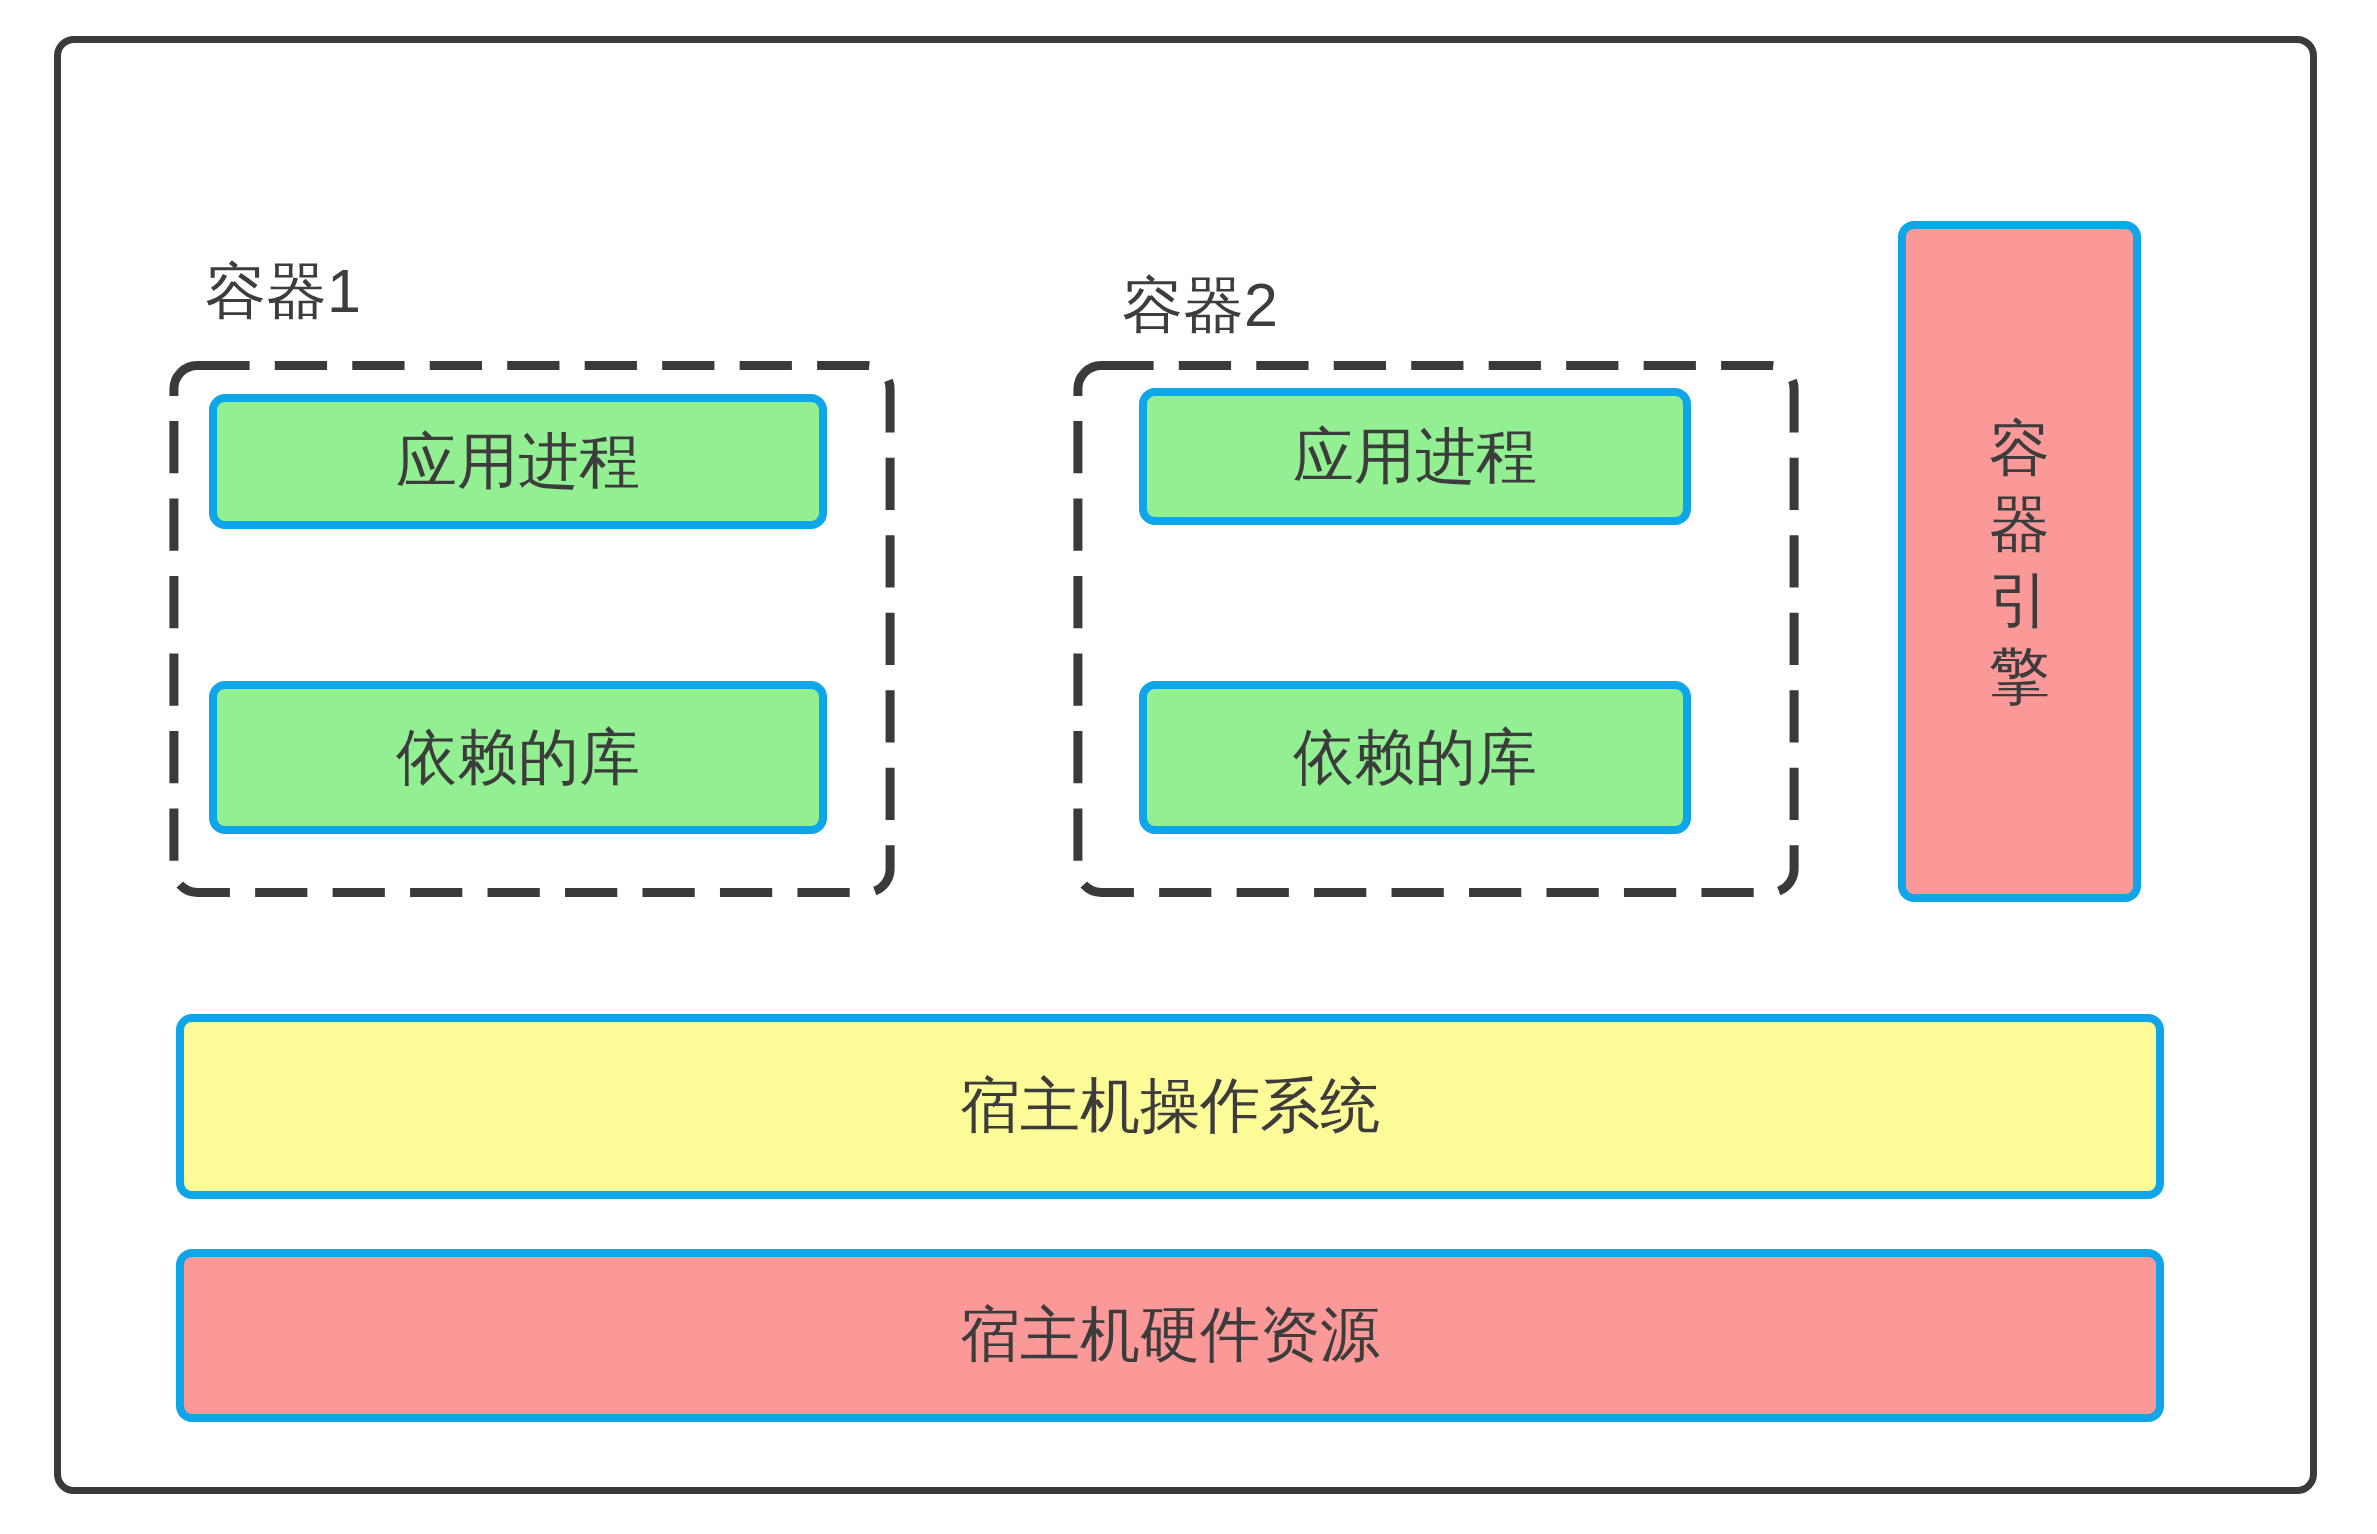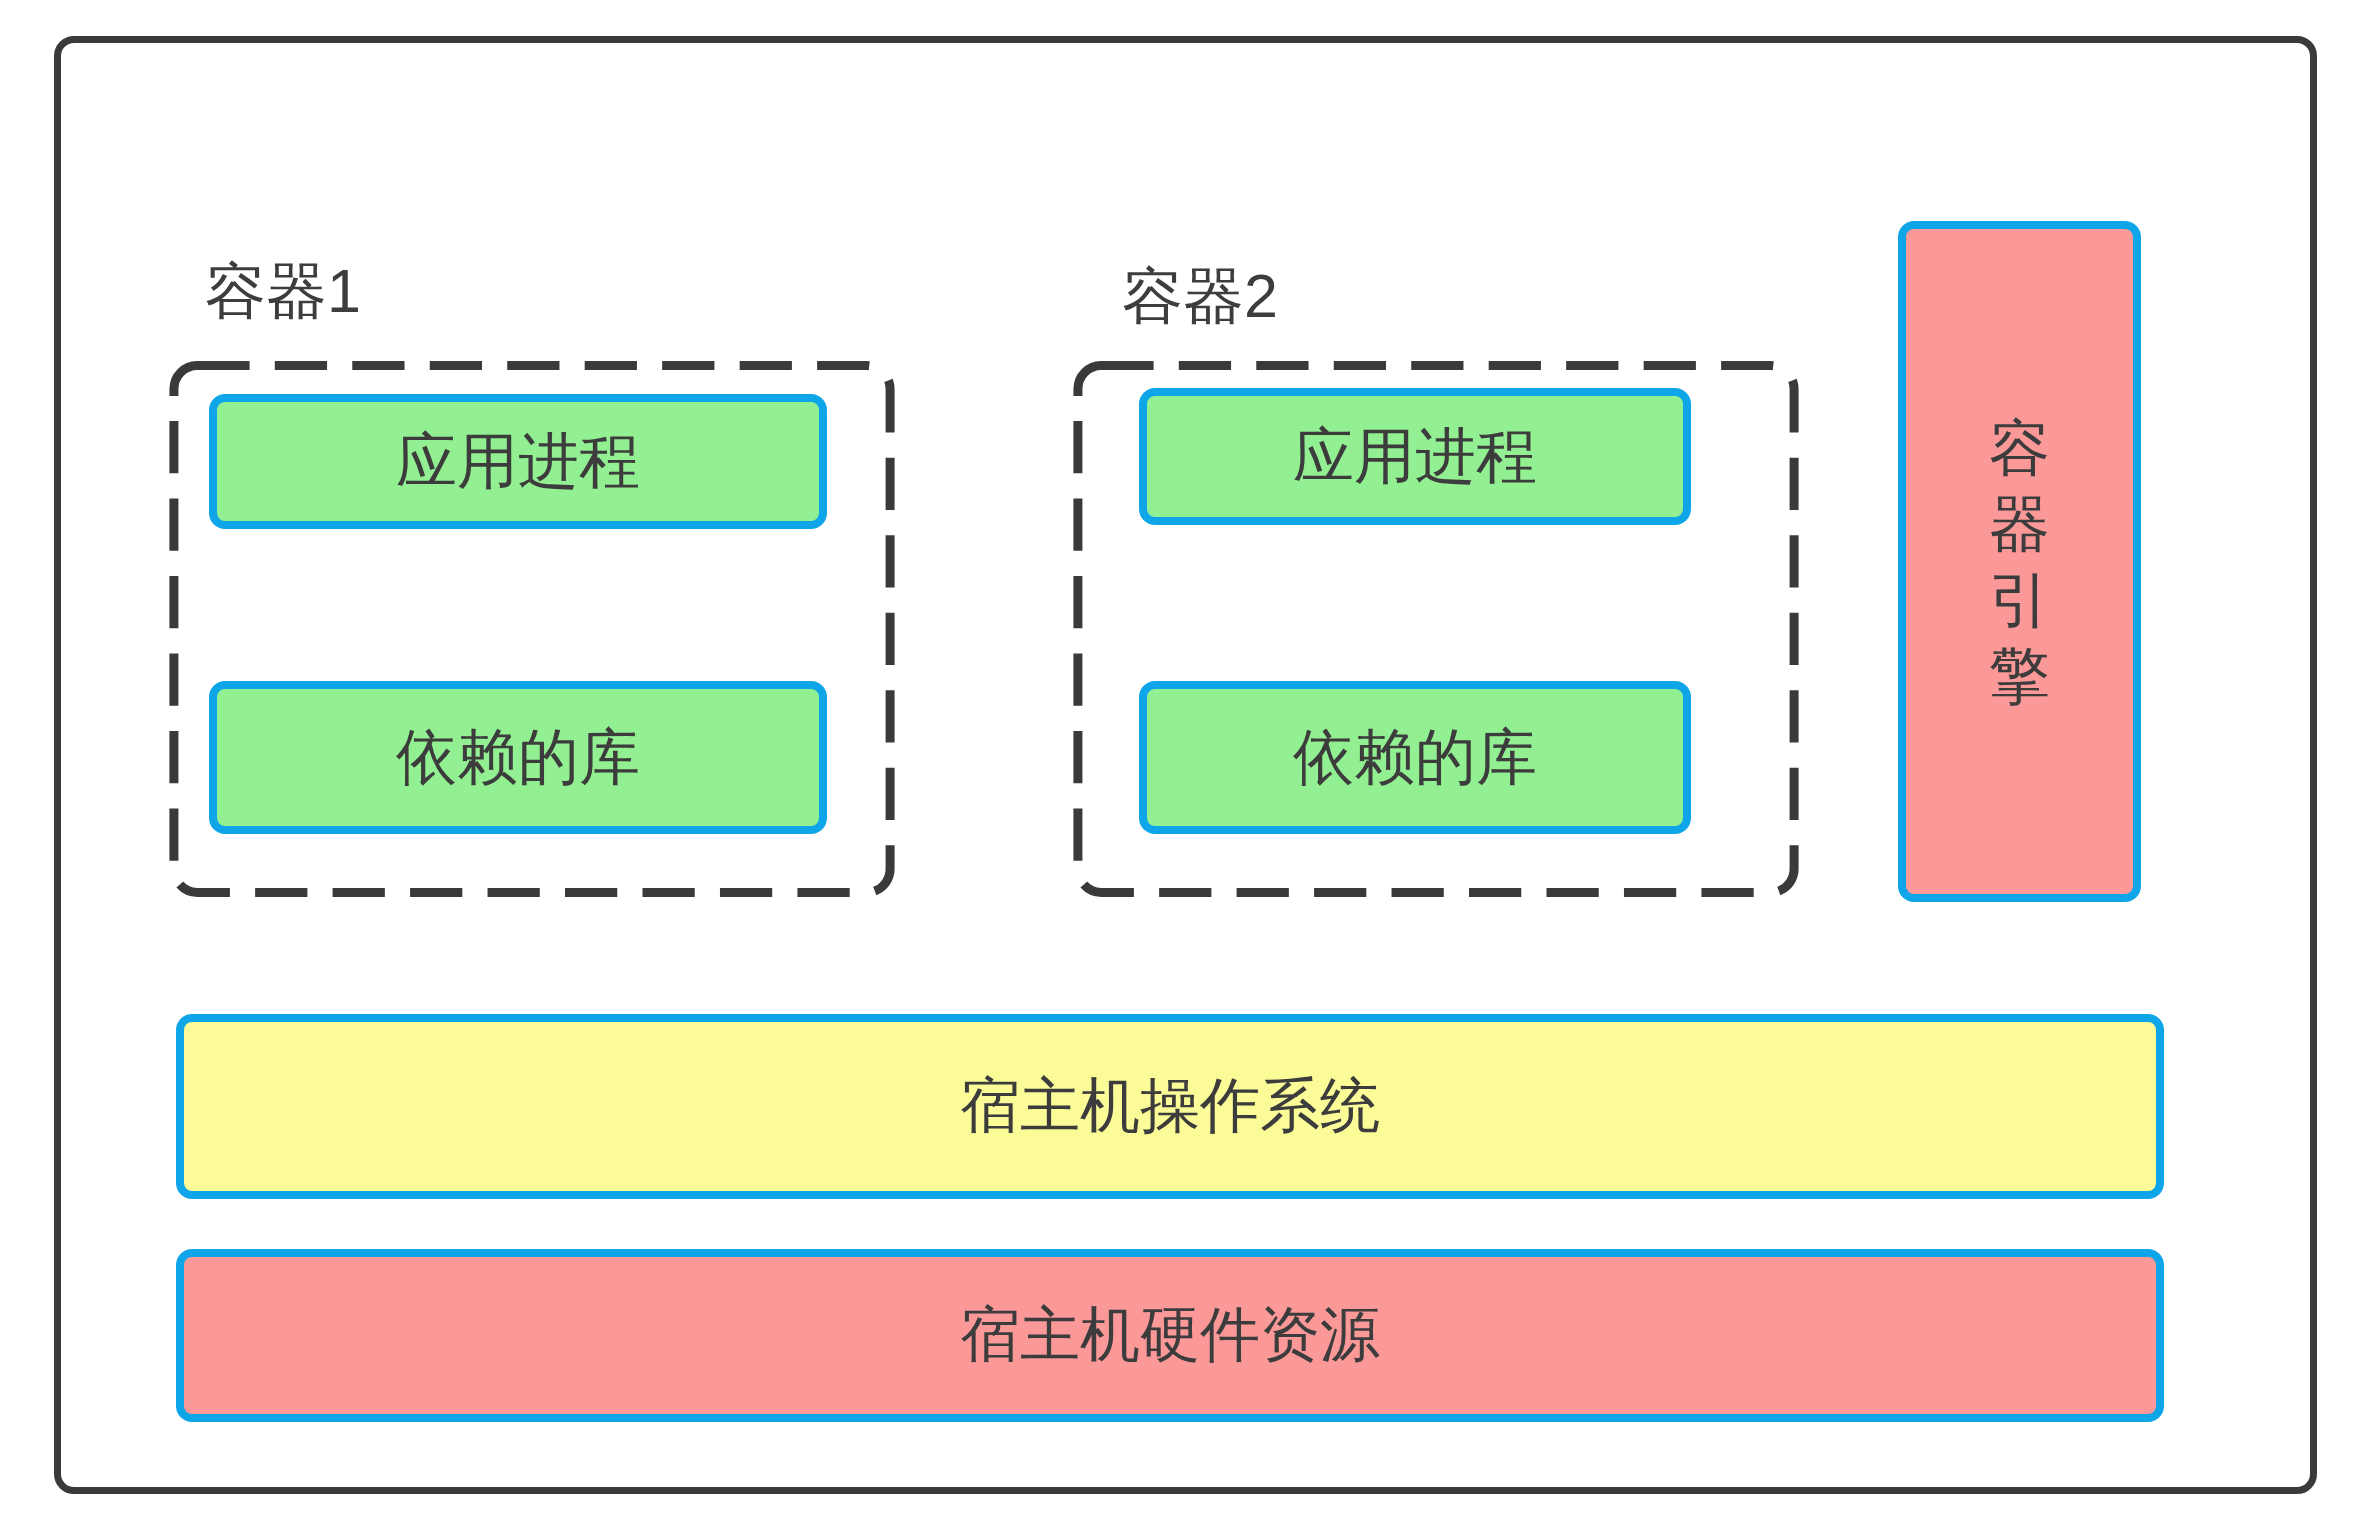--- a/index.html
+++ b/index.html
@@ -76,21 +76,21 @@
 </style>
 </head>
 <body>
 
 <div class="stage">
 
   <div class="abs outer-frame"></div>
 
   <div class="abs container-label" style="left:205px; top:257px;">容器1</div>
 
-  <div class="abs container-label" style="left:1122px; top:262px;">容器2</div>
+  <div class="abs container-label" style="left:1122px; top:271px;">容器2</div>
 
   <div class="abs dashed-box" style="left:169px; top:361px;">
     <svg width="726" height="536" viewBox="0 0 805 595">
       <rect x="5" y="5" width="795" height="585" rx="26" fill="none" stroke="#3a3a3a" stroke-width="10" stroke-dasharray="58 28"></rect>
     </svg>
   </div>
 
   <div class="abs dashed-box" style="left:1073px; top:361px;">
     <svg width="726" height="536" viewBox="0 0 805 595">
       <rect x="5" y="5" width="795" height="585" rx="26" fill="none" stroke="#3a3a3a" stroke-width="10" stroke-dasharray="58 28"></rect>

